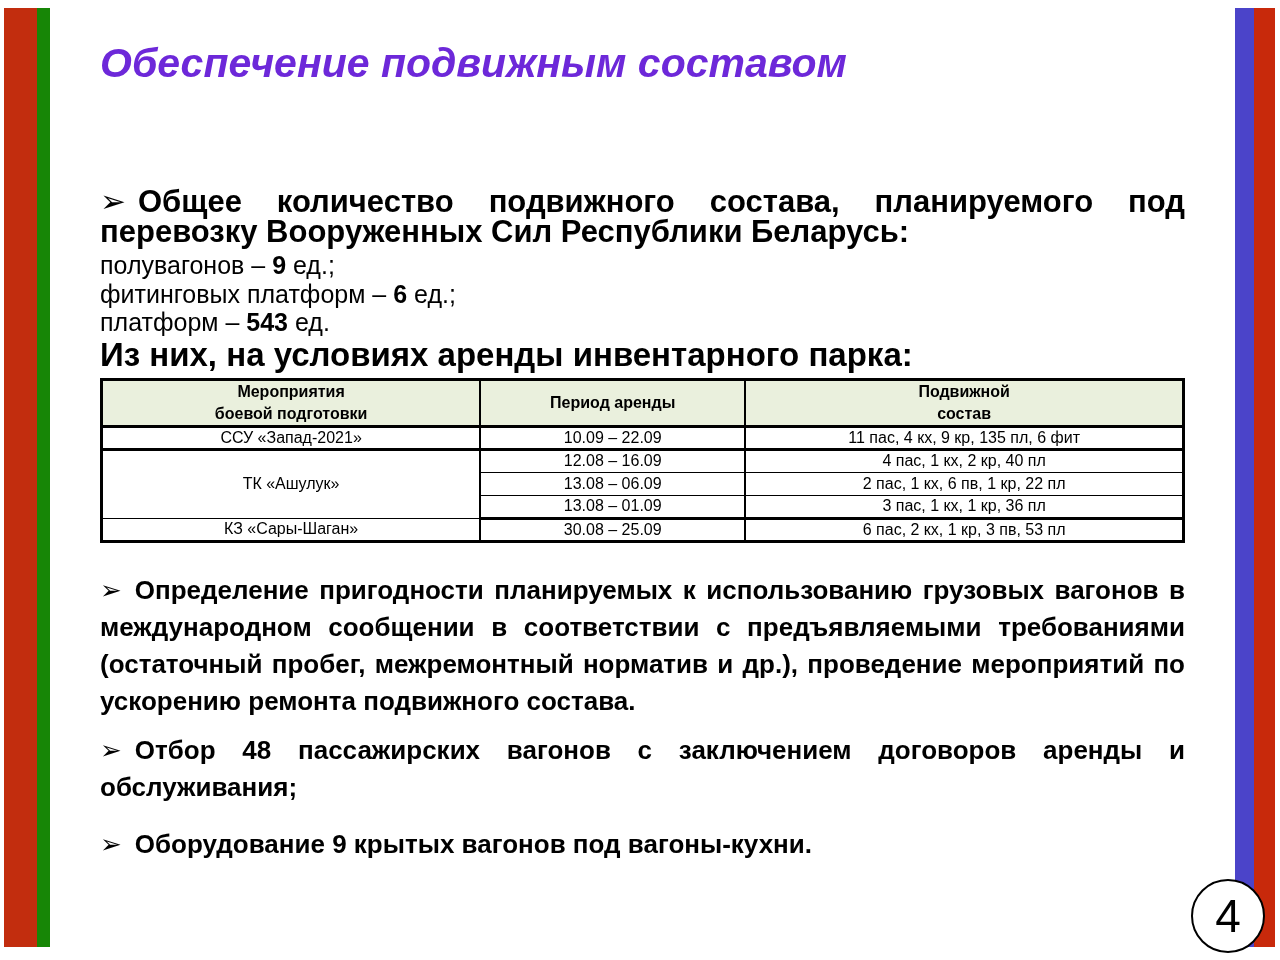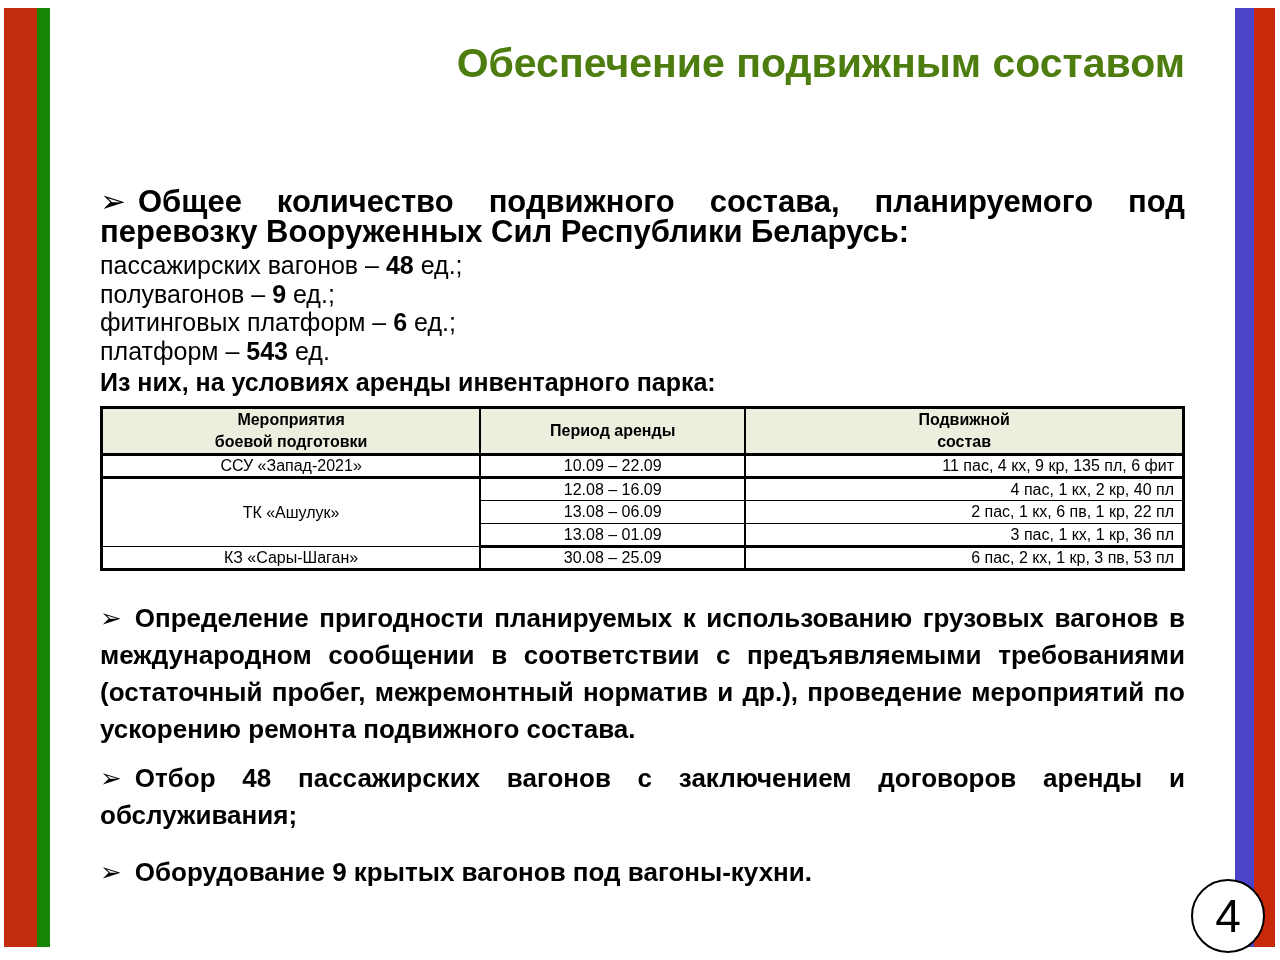--- a/index.html
+++ b/index.html
@@ -35,43 +35,44 @@
   
   .content {
     position: absolute;
     left: 100px; top: 40px;
     width: 1085px;
   }
 
   .slide-title {
     font-size: 41px;
     font-weight: bold;
-    color: #4d7c0f;
-    text-align: right;
+    color: #6d28d9;
+    text-align: left;
     white-space: nowrap;
+    font-style: italic;
   }
 
   .para1 {
     margin-top: 100px;
     font-size: 31px;
     font-weight: bold;
     line-height: 30px;
     text-align: justify;
   }
 
   .list { margin-top: 4px; }
   .list-line {
     font-size: 25px;
     line-height: 28.5px;
   }
   .list-line b { font-weight: bold; }
 
   .subheading {
     margin-top: 3px;
-    font-size: 25px;
+    font-size: 33px;
     font-weight: bold;
     line-height: 29px;
   }
 
   
   table.rent {
     width: 100%;
     margin-top: 9px;
     border-collapse: collapse;
     border: 3px solid #000000;
@@ -90,21 +91,21 @@
   table.rent thead th {
     background: #eaf0dd;
     font-weight: bold;
     white-space: pre-line;
     line-height: 22px;
     border-bottom-width: 3px;
   }
   table.rent .col-event  { width: 35%; }
   table.rent .col-period { width: 24.5%; }
   table.rent .col-stock  { width: 40.5%; }
-  table.rent td.stock { text-align: right; }
+  table.rent td.stock { text-align: center; }
   table.rent tr.group-end td { border-bottom-width: 3px; }
 
   
   .bullet-para {
     font-size: 26px;
     font-weight: bold;
     line-height: 37px;
     text-align: justify;
   }
   .b2 { margin-top: 29px; }
@@ -130,21 +131,20 @@
   <span>4</span>
 </div>
 
 <div class="content">
 
   <h1 class="slide-title">Обеспечение подвижным составом</h1>
 
   <p class="para1"><span class="bullet-glyph">➢</span><span>Общее количество подвижного состава, планируемого под перевозку Вооруженных Сил Республики Беларусь:</span></p>
 
   <div class="list">
-    <div class="list-line"><span>пассажирских вагонов – </span><b>48</b><span> ед.;</span></div>
     <div class="list-line"><span>полувагонов – </span><b>9</b><span> ед.;</span></div>
     <div class="list-line"><span>фитинговых платформ – </span><b>6</b><span> ед.;</span></div>
     <div class="list-line"><span>платформ – </span><b>543</b><span> ед.</span></div>
   </div>
 
   <p class="subheading">Из них, на условиях аренды инвентарного парка:</p>
 
   <table class="rent">
     <thead>
       <tr>

